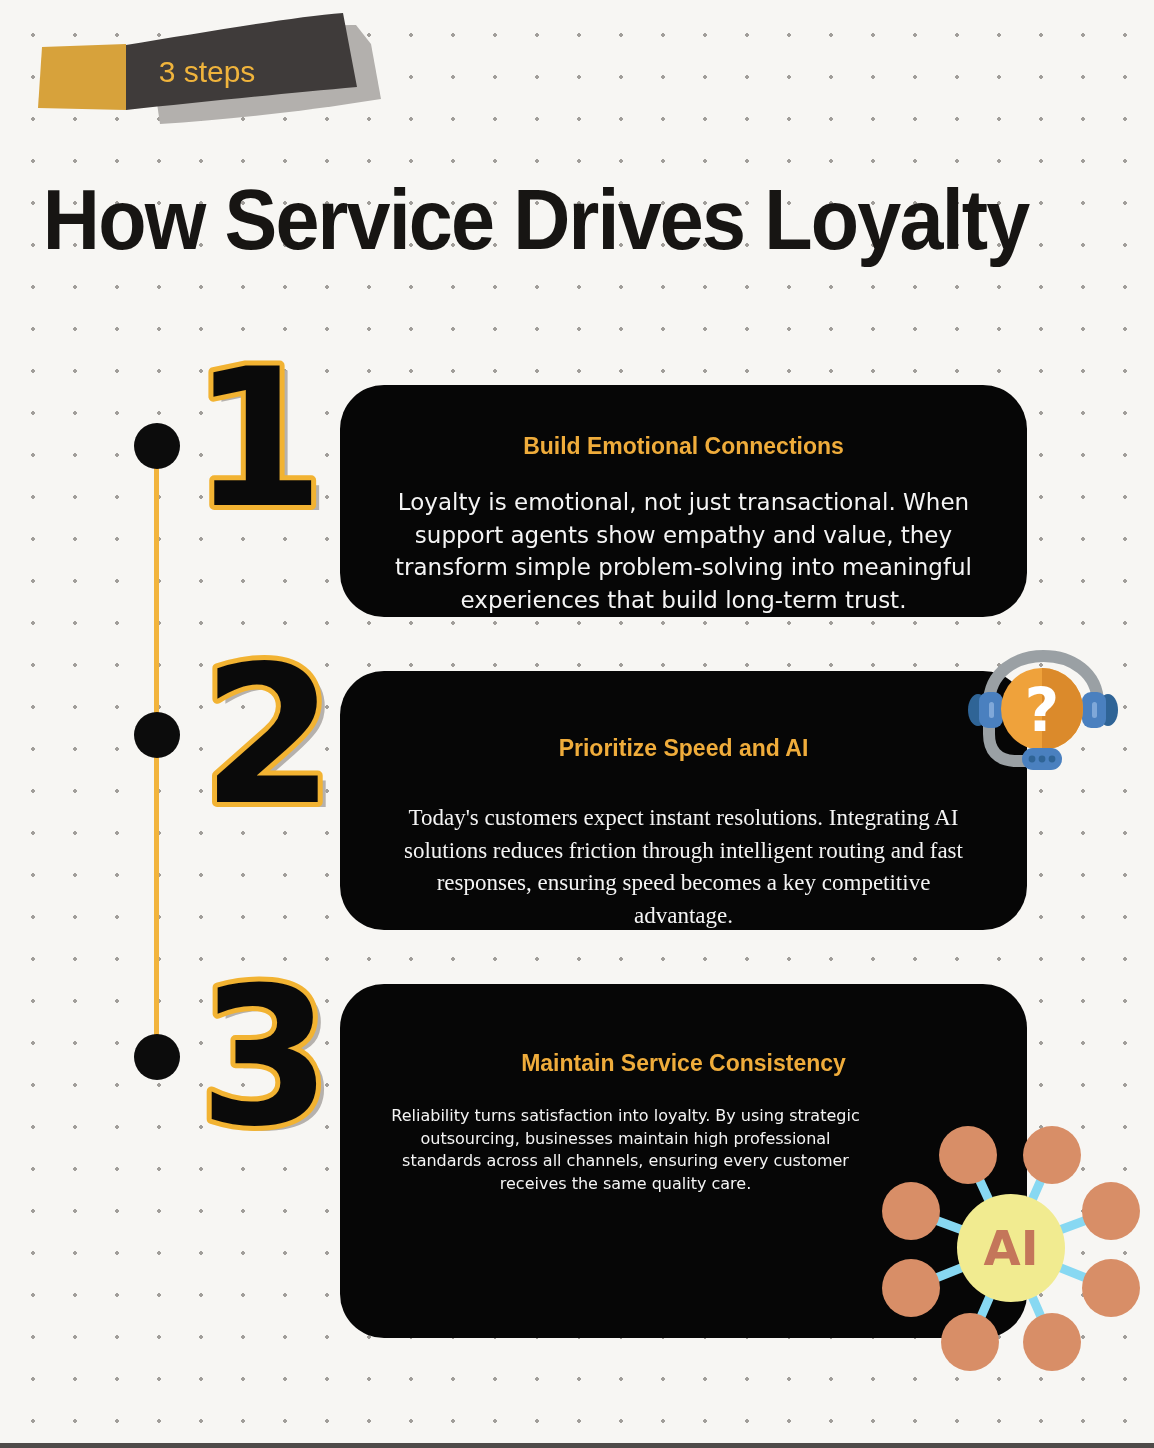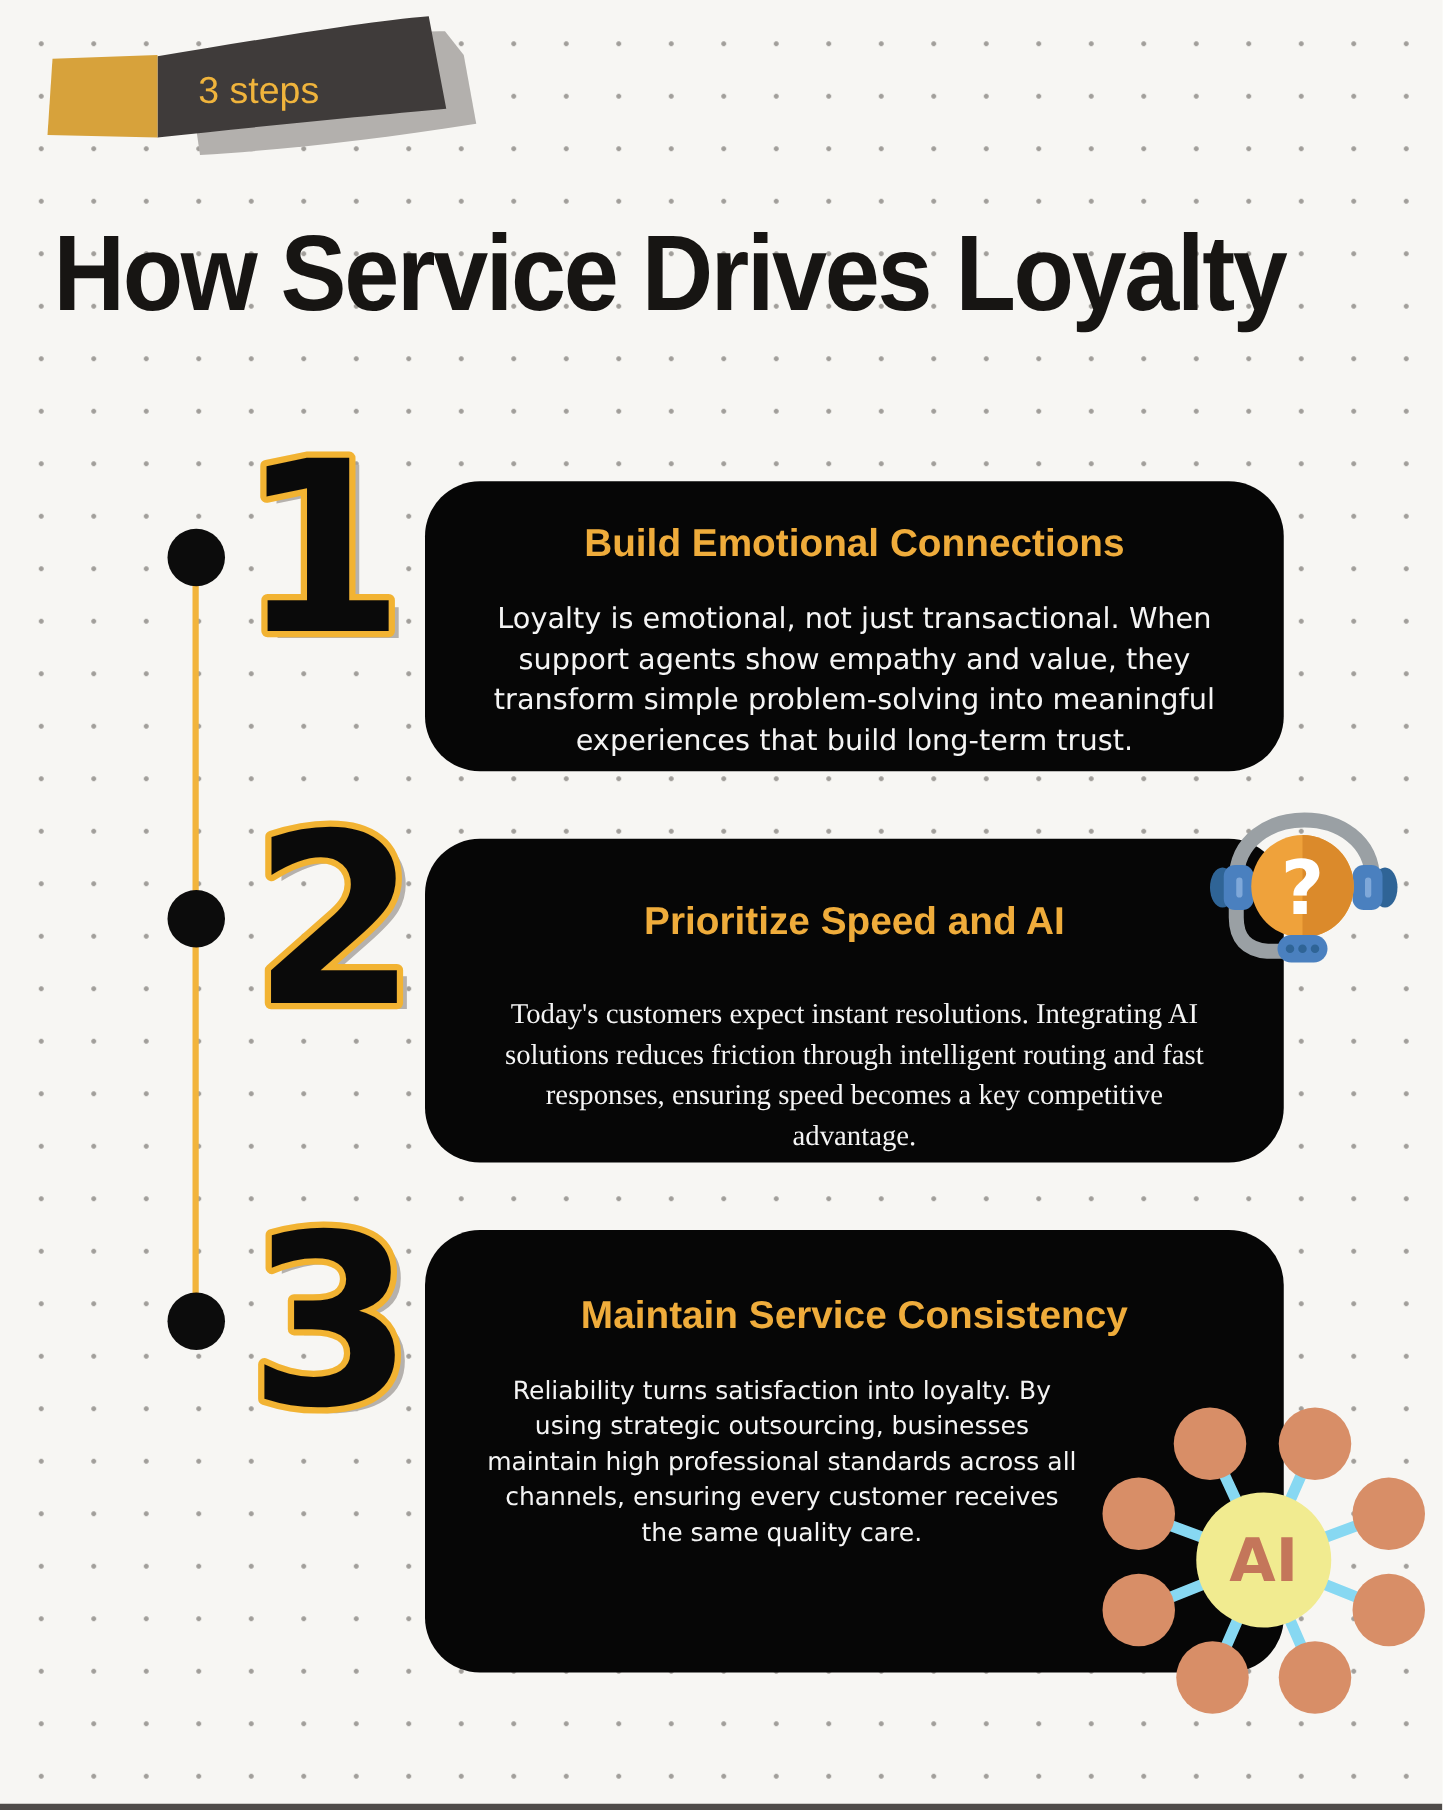--- a/index.html
+++ b/index.html
@@ -36,28 +36,28 @@
   .num-svg{position:absolute; overflow:visible;}
   .num-text{font-family:"DejaVu Sans","Liberation Sans",sans-serif; font-weight:700; font-size:190px;}
   .num-shadow{fill:var(--number-shadow);}
   .num-main{fill:var(--number-fill); stroke:var(--number-outline); stroke-width:10px; stroke-linejoin:round; paint-order:stroke;}
   
   .card{
     position:absolute; left:340px; width:687px; box-sizing:border-box;
     background:var(--card-bg); border-radius:44px; color:var(--card-body-text);
     text-align:center;
   }
-  .card-title{font-family:"Liberation Sans",sans-serif; font-weight:700; font-size:31px; color:var(--accent-gold); margin:0;}
+  .card-title{font-family:"Liberation Sans",sans-serif; font-weight:700; font-size:23px; color:var(--accent-gold); margin:16px;}
   .card-body{font-family:"DejaVu Sans","Liberation Sans",sans-serif; font-size:23px; line-height:1.42; margin:8px auto 0;}
   #card1{top:385px; height:232px; padding:32px 40px;}
   #card1 .card-body{max-width:585px; margin-top:26px;}
   #card2{top:671px; height:259px; padding:48px 40px;}
   #card2 .card-body{max-width:570px; margin-top:40px;font-family:Liberation Serif, serif;}
   #card3{top:984px; height:354px; padding:50px 40px;}
-  #card3 .card-body{max-width:480px; font-size:20px; margin-top:28px; transform:translateX(-58px);}
+  #card3 .card-body{max-width:480px; font-size:16px; margin-top:28px; transform:translateX(-58px);}
   
   .badge-label-text{font-family:"Liberation Sans",sans-serif; font-size:30px; fill:var(--badge-text);}
   
   .hs-band{fill:none; stroke:var(--icon-gray); stroke-width:12px; stroke-linecap:round;}
   .hs-cup{fill:var(--icon-blue);}
   .hs-cup-back{fill:var(--icon-blue-dark);}
   .hs-slot{fill:#7fa8d9;}
   .hs-face{fill:var(--icon-orange);}
   .hs-face-dark{fill:var(--icon-orange-dark);}
   .hs-q{font-family:"DejaVu Sans",sans-serif; font-weight:700; font-size:60px; fill:#ffffff;}

